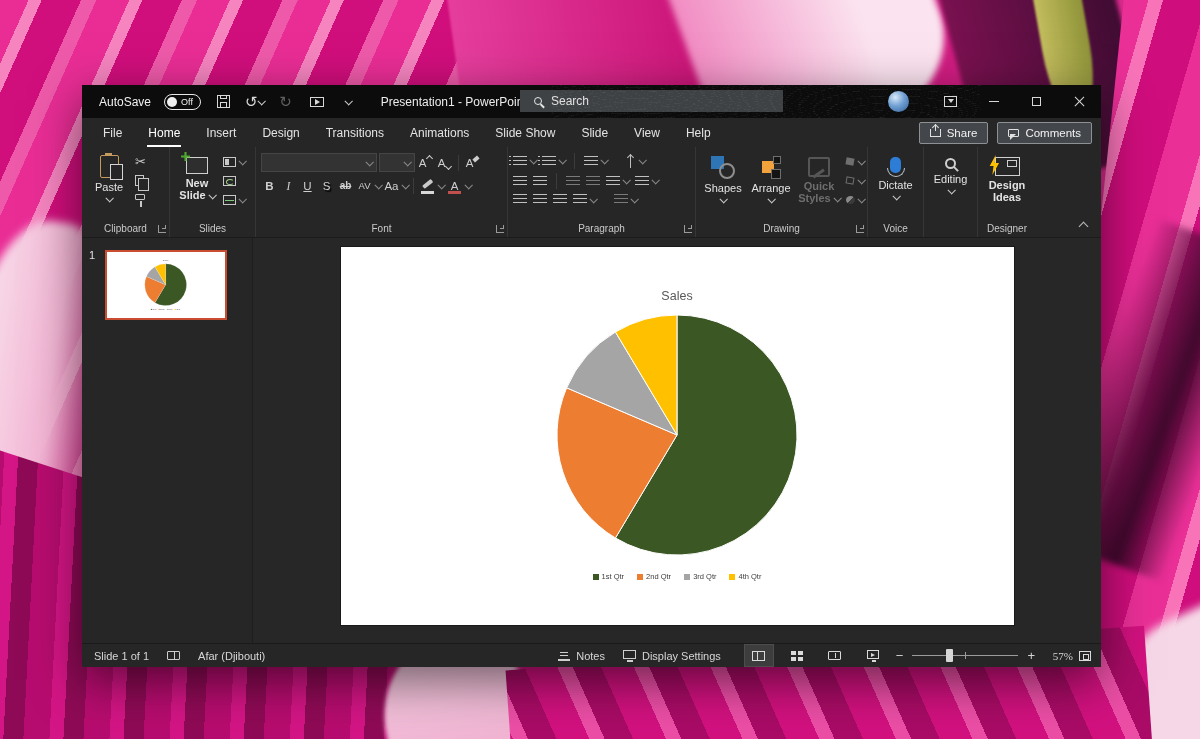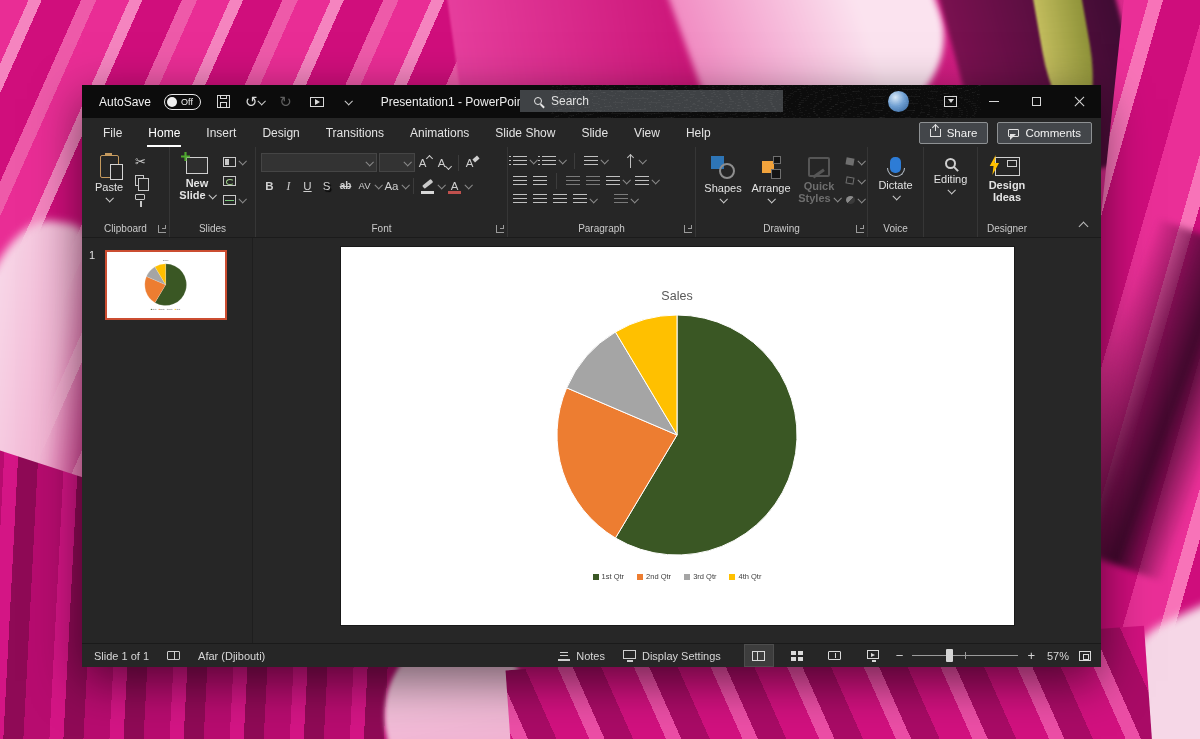--- a/index.html
+++ b/index.html
@@ -206,21 +206,21 @@
   .v-reading { width:13px; height:9px; border:1px solid #dadada; border-radius:1px; position:relative; }
   .v-reading::after { content:""; position:absolute; left:50%; top:1px; bottom:1px; width:1px; background:#dadada; }
   .v-show { width:12px; height:9px; border:1px solid #dadada; position:relative; margin-bottom:2px; }
   .v-show::before { content:""; position:absolute; left:3px; top:1.5px; border-left:4px solid #dadada; border-top:2.5px solid transparent; border-bottom:2.5px solid transparent; }
   .v-show::after { content:""; position:absolute; left:4px; bottom:-3.5px; width:4px; height:1.2px; background:#dadada; }
   .zoomctl { display:flex; align-items:center; gap:9px; padding:0 8px; }
   .z-sign { font-size:13px; color:#d6d6d6; line-height:1; }
   .z-track { width:106px; height:1px; background:#9b9b9b; position:relative; }
   .z-tick { position:absolute; left:50%; top:-3px; width:1px; height:7px; background:#9b9b9b; }
   .z-thumb { position:absolute; left:32%; top:-6px; width:7px; height:13px; background:#d6d6d6; border-radius:1px; }
-  .zoom-level { width:30px; text-align:center; }
+  .zoom-level { width:30px; text-align:right;font-family:Liberation Serif, serif; }
   .i-fit { width:12px; height:10px; border:1px solid #dadada; position:relative; margin:0 10px 0 6px; }
   .i-fit::after { content:""; position:absolute; left:3px; top:2px; width:4px; height:4px; border:1px solid #dadada; }
 </style>
 </head>
 <body>
 
 <div class="bg">
   <div class="petal p1"></div>
   <div class="petal p2"></div>
   <div class="petal p3"></div>

